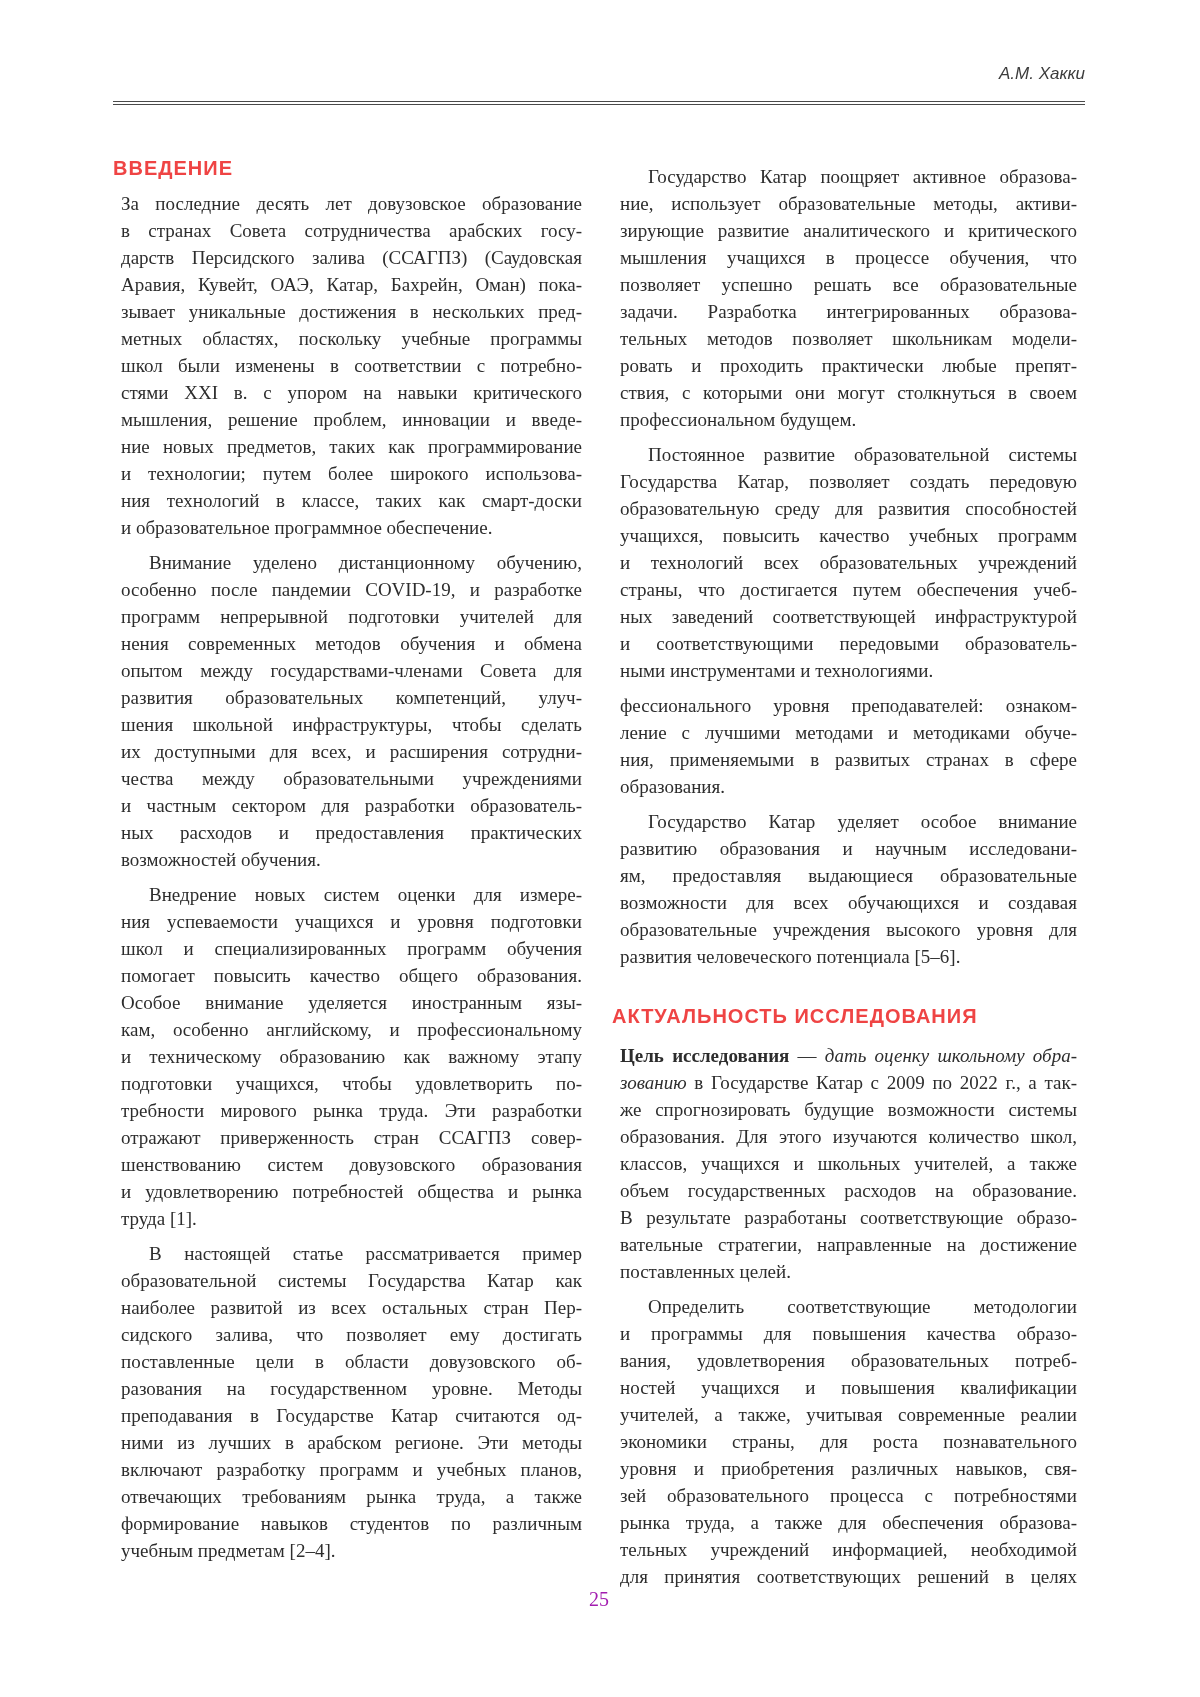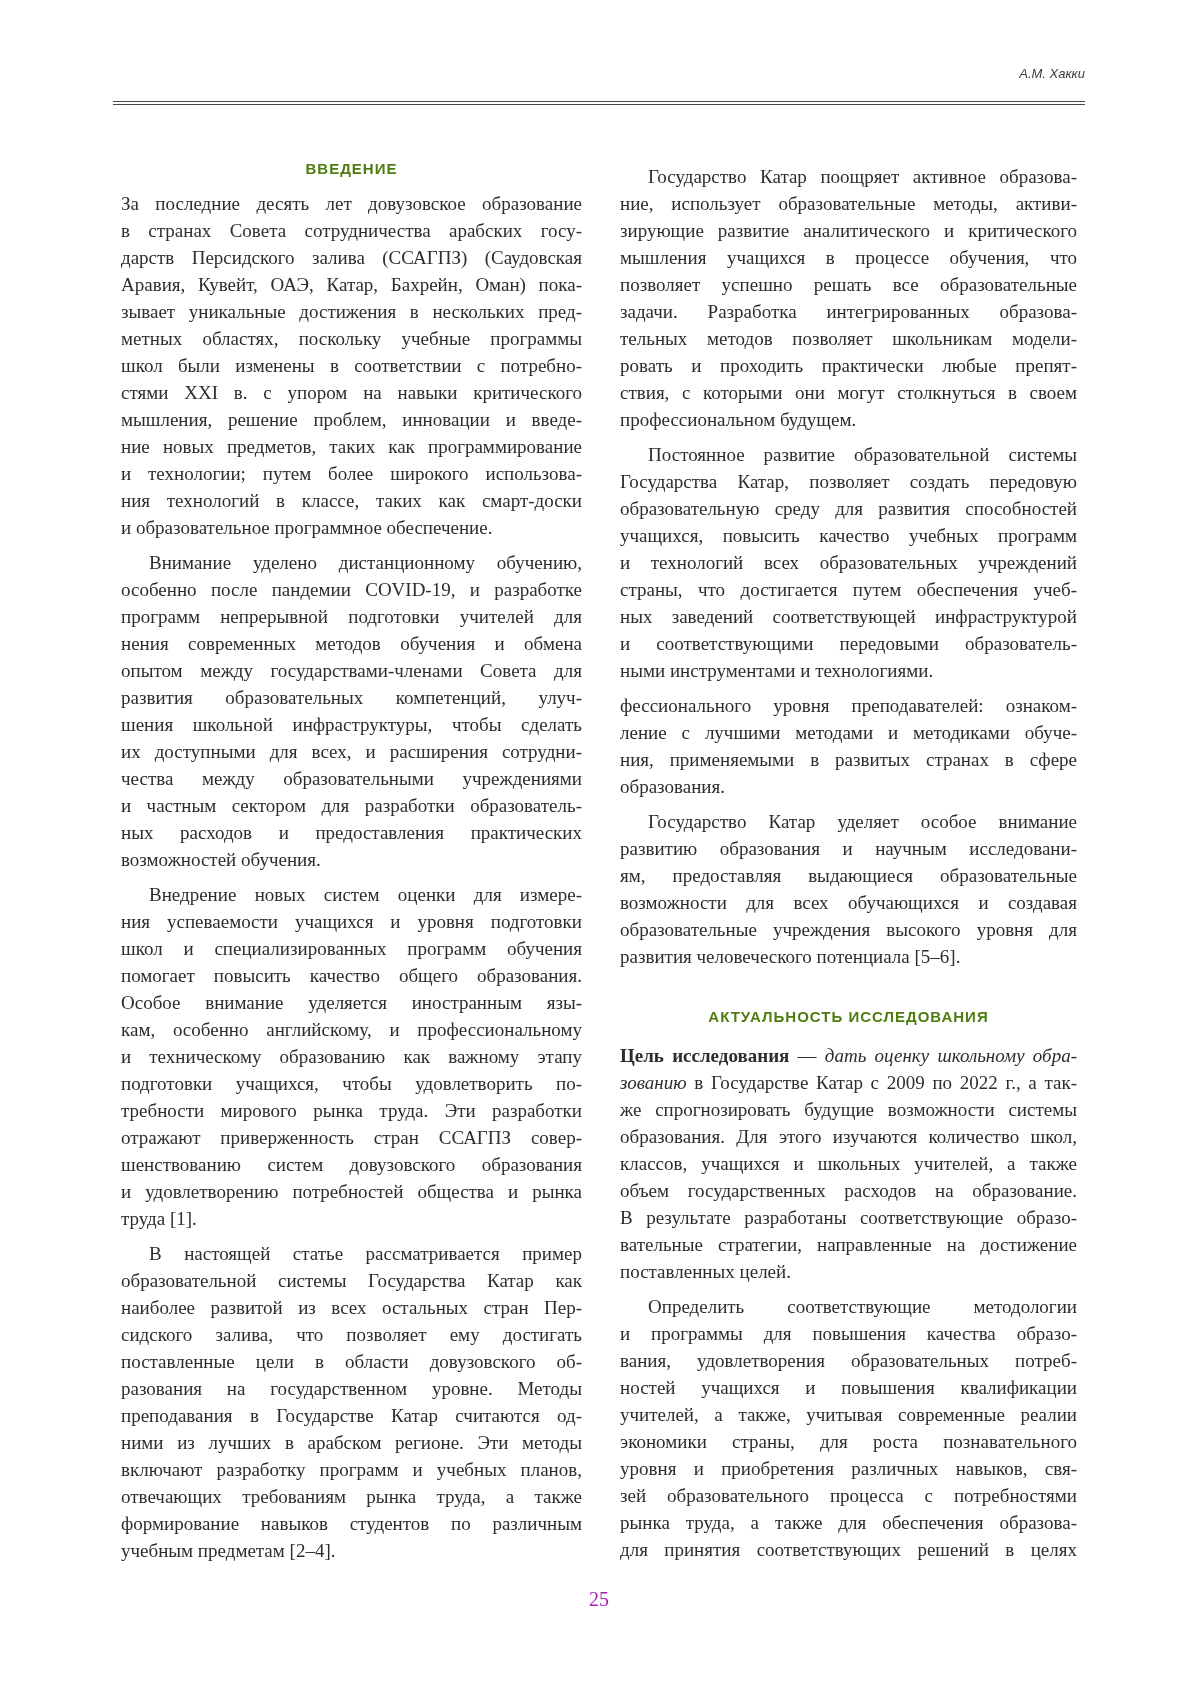--- a/index.html
+++ b/index.html
@@ -7,40 +7,40 @@
     position:relative;
     width:1200px;height:1697px;
     background:#ffffff;
     font-family:"Liberation Serif","DejaVu Serif",serif;
     color:#2d2d2d;
     overflow:hidden;
   }
   .running-author{
     position:absolute;top:62px;right:115px;
     font-family:"Liberation Sans","DejaVu Sans",sans-serif;
-    font-style:italic;font-size:13px;line-height:24px;color:#3c3c3c;
+    font-style:italic;font-size:17px;line-height:24px;color:#3c3c3c;
   }
   .header-rule{
     position:absolute;left:113px;top:101px;width:972px;
     height:1.8px;
     border-top:1.8px solid #4a4a4a;
     border-bottom:1.8px solid #4a4a4a;
   }
   .columns{
     position:absolute;left:113px;top:155px;width:972px;
     display:flex;gap:22px;
   }
   .col{flex:none;}
   .col-left{width:477px;}
   .col-right{width:473px;}
   .col-heading{
     height:27px;line-height:27px;
     font-family:"Liberation Sans","DejaVu Sans",sans-serif;
-    font-weight:700;font-size:15px;letter-spacing:1px;
-    text-align:center;color:#4d7c0f;
+    font-weight:700;font-size:20px;letter-spacing:1px;
+    color:#ef4444;
     white-space:nowrap;
   }
   .col-heading.spaced{margin-top:33px;margin-bottom:12px;}
   .para{margin:8px;}
   .line{
     height:27px;line-height:27px;font-size:19px;
     text-align:justify;text-align-last:justify;
     overflow:hidden;
   }
   .line.para-end{text-align-last:left;}
@@ -174,19 +174,20 @@
         <div class="para">
           <div class="line indent"><span>Определить соответствующие методологии</span></div>
           <div class="line"><span>и программы для повышения качества образо-</span></div>
           <div class="line"><span>вания, удовлетворения образовательных потреб-</span></div>
           <div class="line"><span>ностей учащихся и повышения квалификации</span></div>
           <div class="line"><span>учителей, а также, учитывая современные реалии</span></div>
           <div class="line"><span>экономики страны, для роста познавательного</span></div>
           <div class="line"><span>уровня и приобретения различных навыков, свя-</span></div>
           <div class="line"><span>зей образовательного процесса с потребностями</span></div>
           <div class="line"><span>рынка труда, а также для обеспечения образова-</span></div>
+          <div class="line"><span>тельных учреждений информацией, необходимой</span></div>
           <div class="line"><span>для принятия соответствующих решений в целях</span></div>
         </div>
       </div>
   </div>
 
   <div class="page-num">25</div>
 </div>
 
 </body></html>

